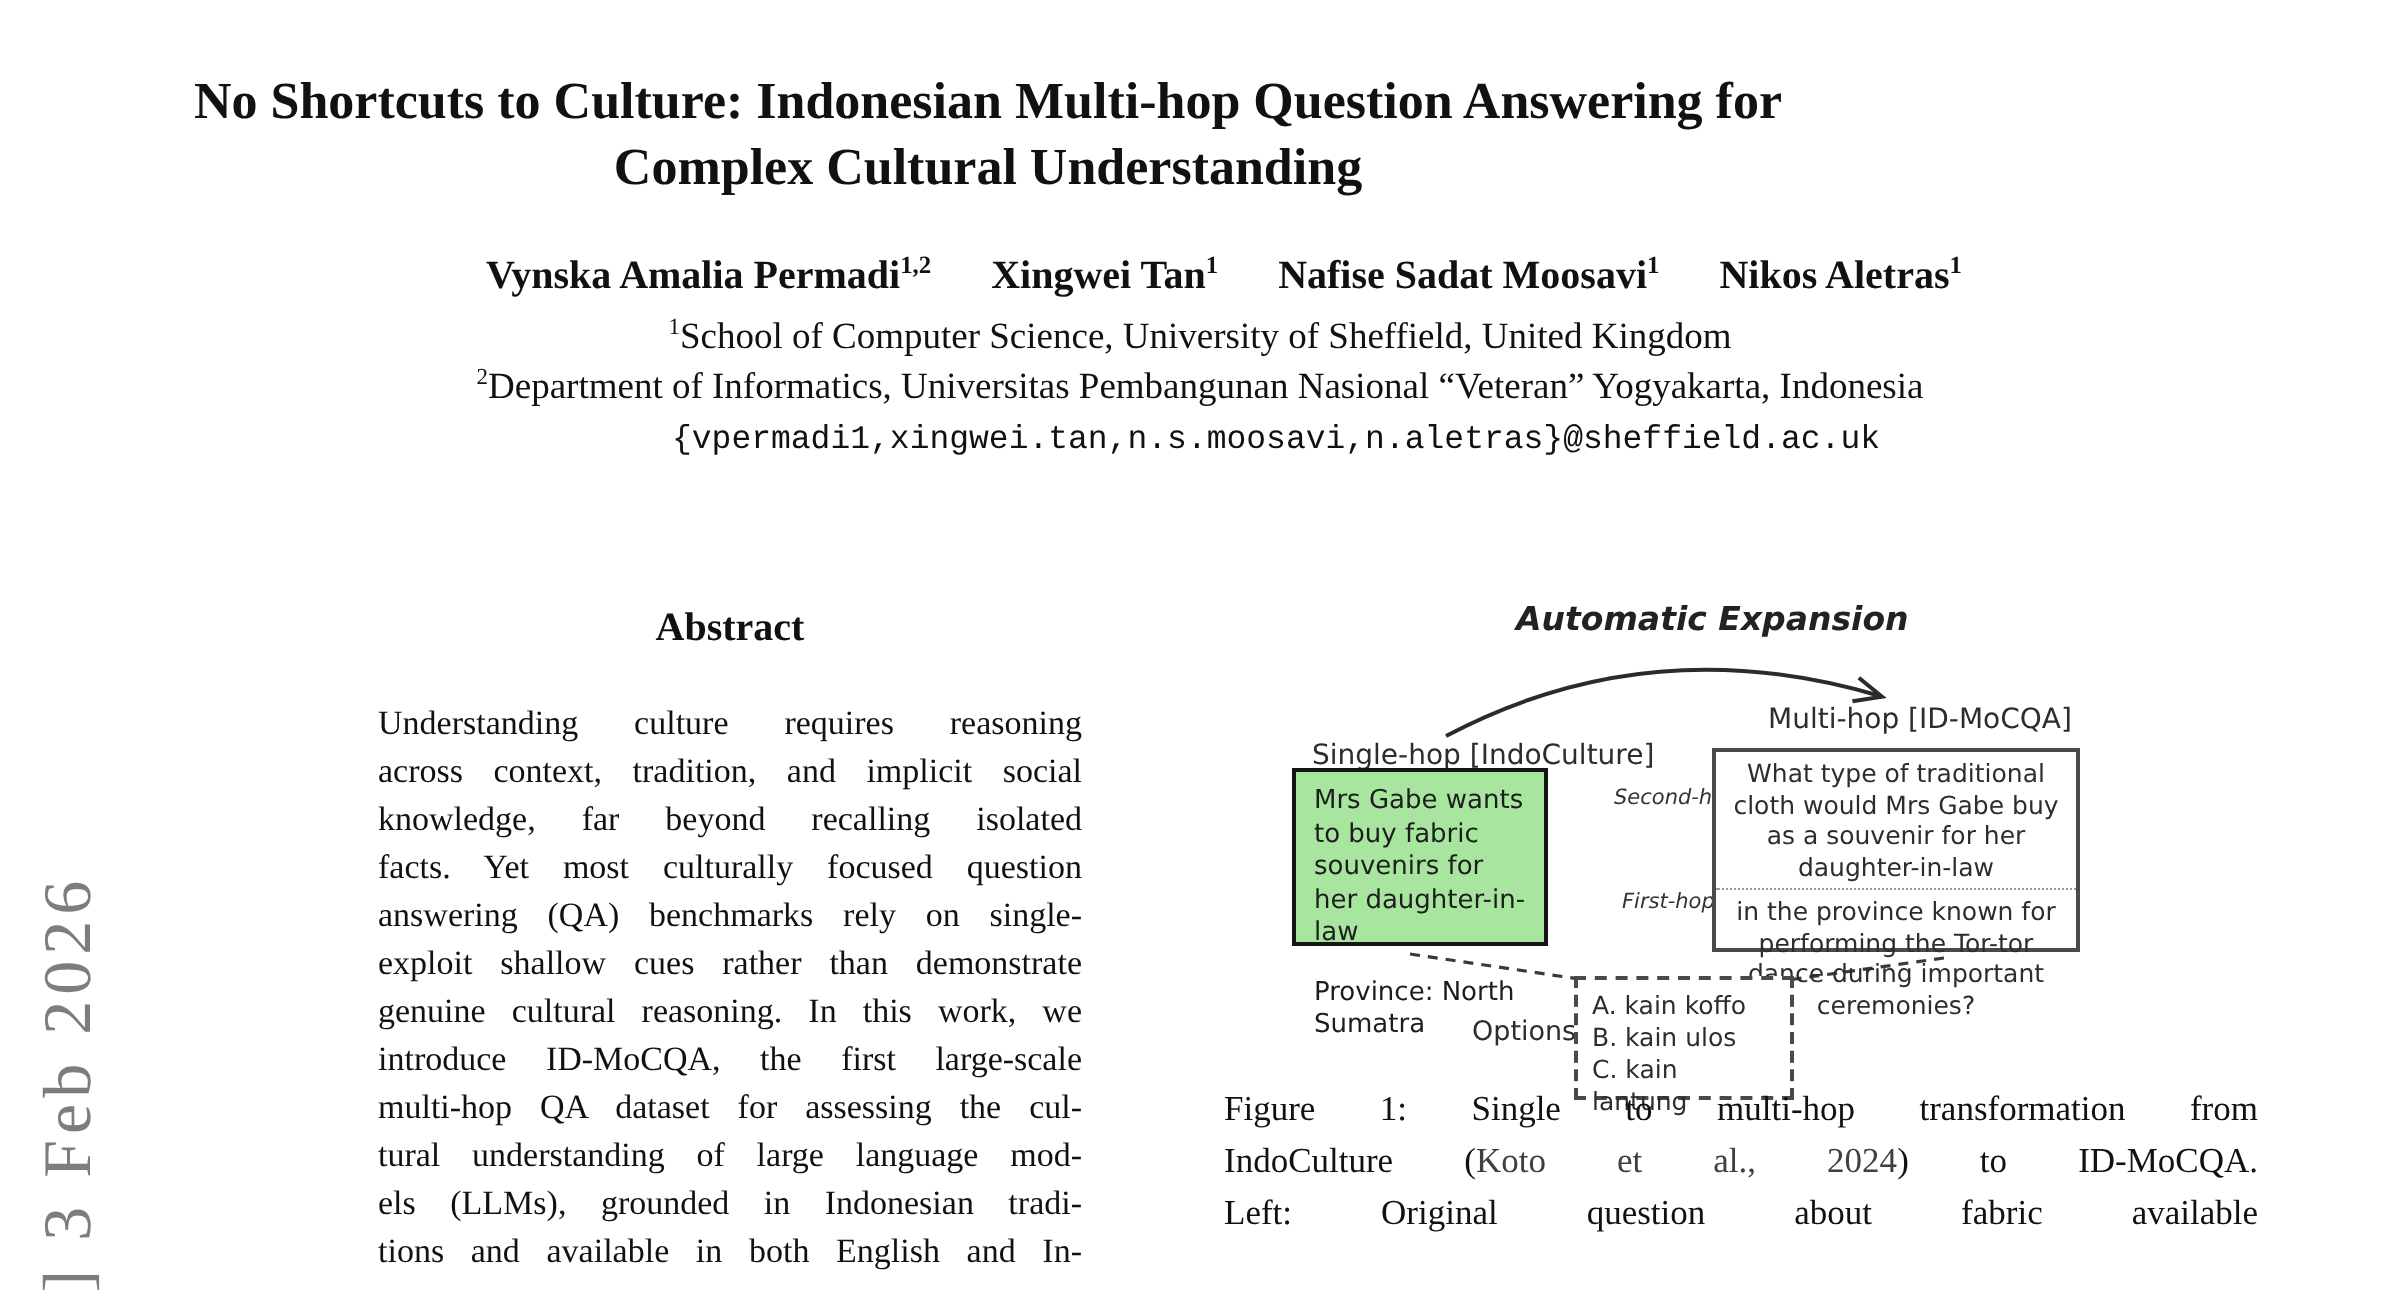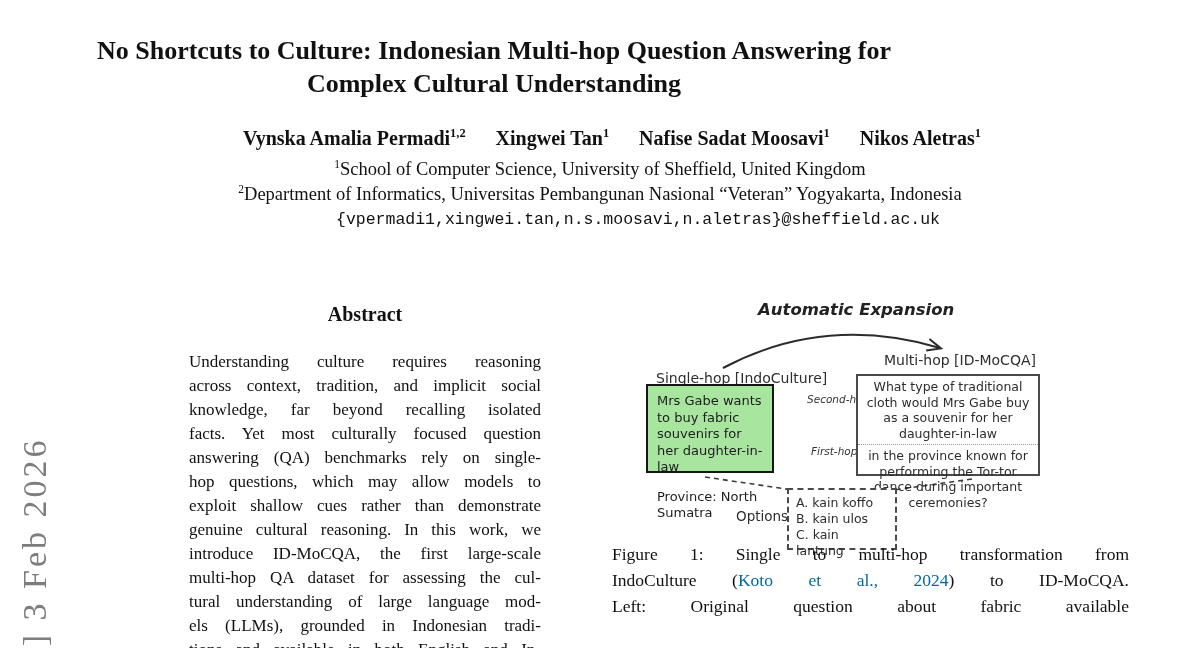--- a/index.html
+++ b/index.html
@@ -73,21 +73,21 @@
   .multi-box .part-top { border-bottom: 1.5px dotted #9a9a9a; }
 
   .options-box { position: absolute; left: 177px; top: 210px; width: 110px; height: 62px;
                  background: #ffffff; border: 2px dashed #4a4a4a;
                  padding: 5px 7px; font-size: 12.5px; line-height: 16px; }
   .options-label { left: 126px; top: 230px; font-size: 13.5px; }
 
   
   .caption { position: absolute; left: 612px; top: 541px; width: 517px;
              font-size: 17.5px; line-height: 26px; }
-  .cite-link { color: #0369a1; }
+  .cite-link { color: #404040; }
 </style>
 </head>
 <body>
 
 <div class="page">
 
   <div class="arxiv-stamp">L] 3 Feb 2026</div>
 
   <div class="title">
     <div>No Shortcuts to Culture: Indonesian Multi-hop Question Answering for</div>
@@ -106,21 +106,20 @@
   <div class="email">{vpermadi1,xingwei.tan,n.s.moosavi,n.aletras}@sheffield.ac.uk</div>
 
   <div class="abstract-col">
     <div class="abstract-heading">Abstract</div>
     <div class="abstract-body">
       <div class="jline">Understanding culture requires reasoning</div>
       <div class="jline">across context, tradition, and implicit social</div>
       <div class="jline">knowledge, far beyond recalling isolated</div>
       <div class="jline">facts. Yet most culturally focused question</div>
       <div class="jline">answering (QA) benchmarks rely on single-</div>
-      <div class="jline">hop questions, which may allow models to</div>
       <div class="jline">exploit shallow cues rather than demonstrate</div>
       <div class="jline">genuine cultural reasoning. In this work, we</div>
       <div class="jline">introduce ID-MoCQA, the first large-scale</div>
       <div class="jline">multi-hop QA dataset for assessing the cul-</div>
       <div class="jline">tural understanding of large language mod-</div>
       <div class="jline">els (LLMs), grounded in Indonesian tradi-</div>
       <div class="jline">tions and available in both English and In-</div>
     </div>
   </div>
 

